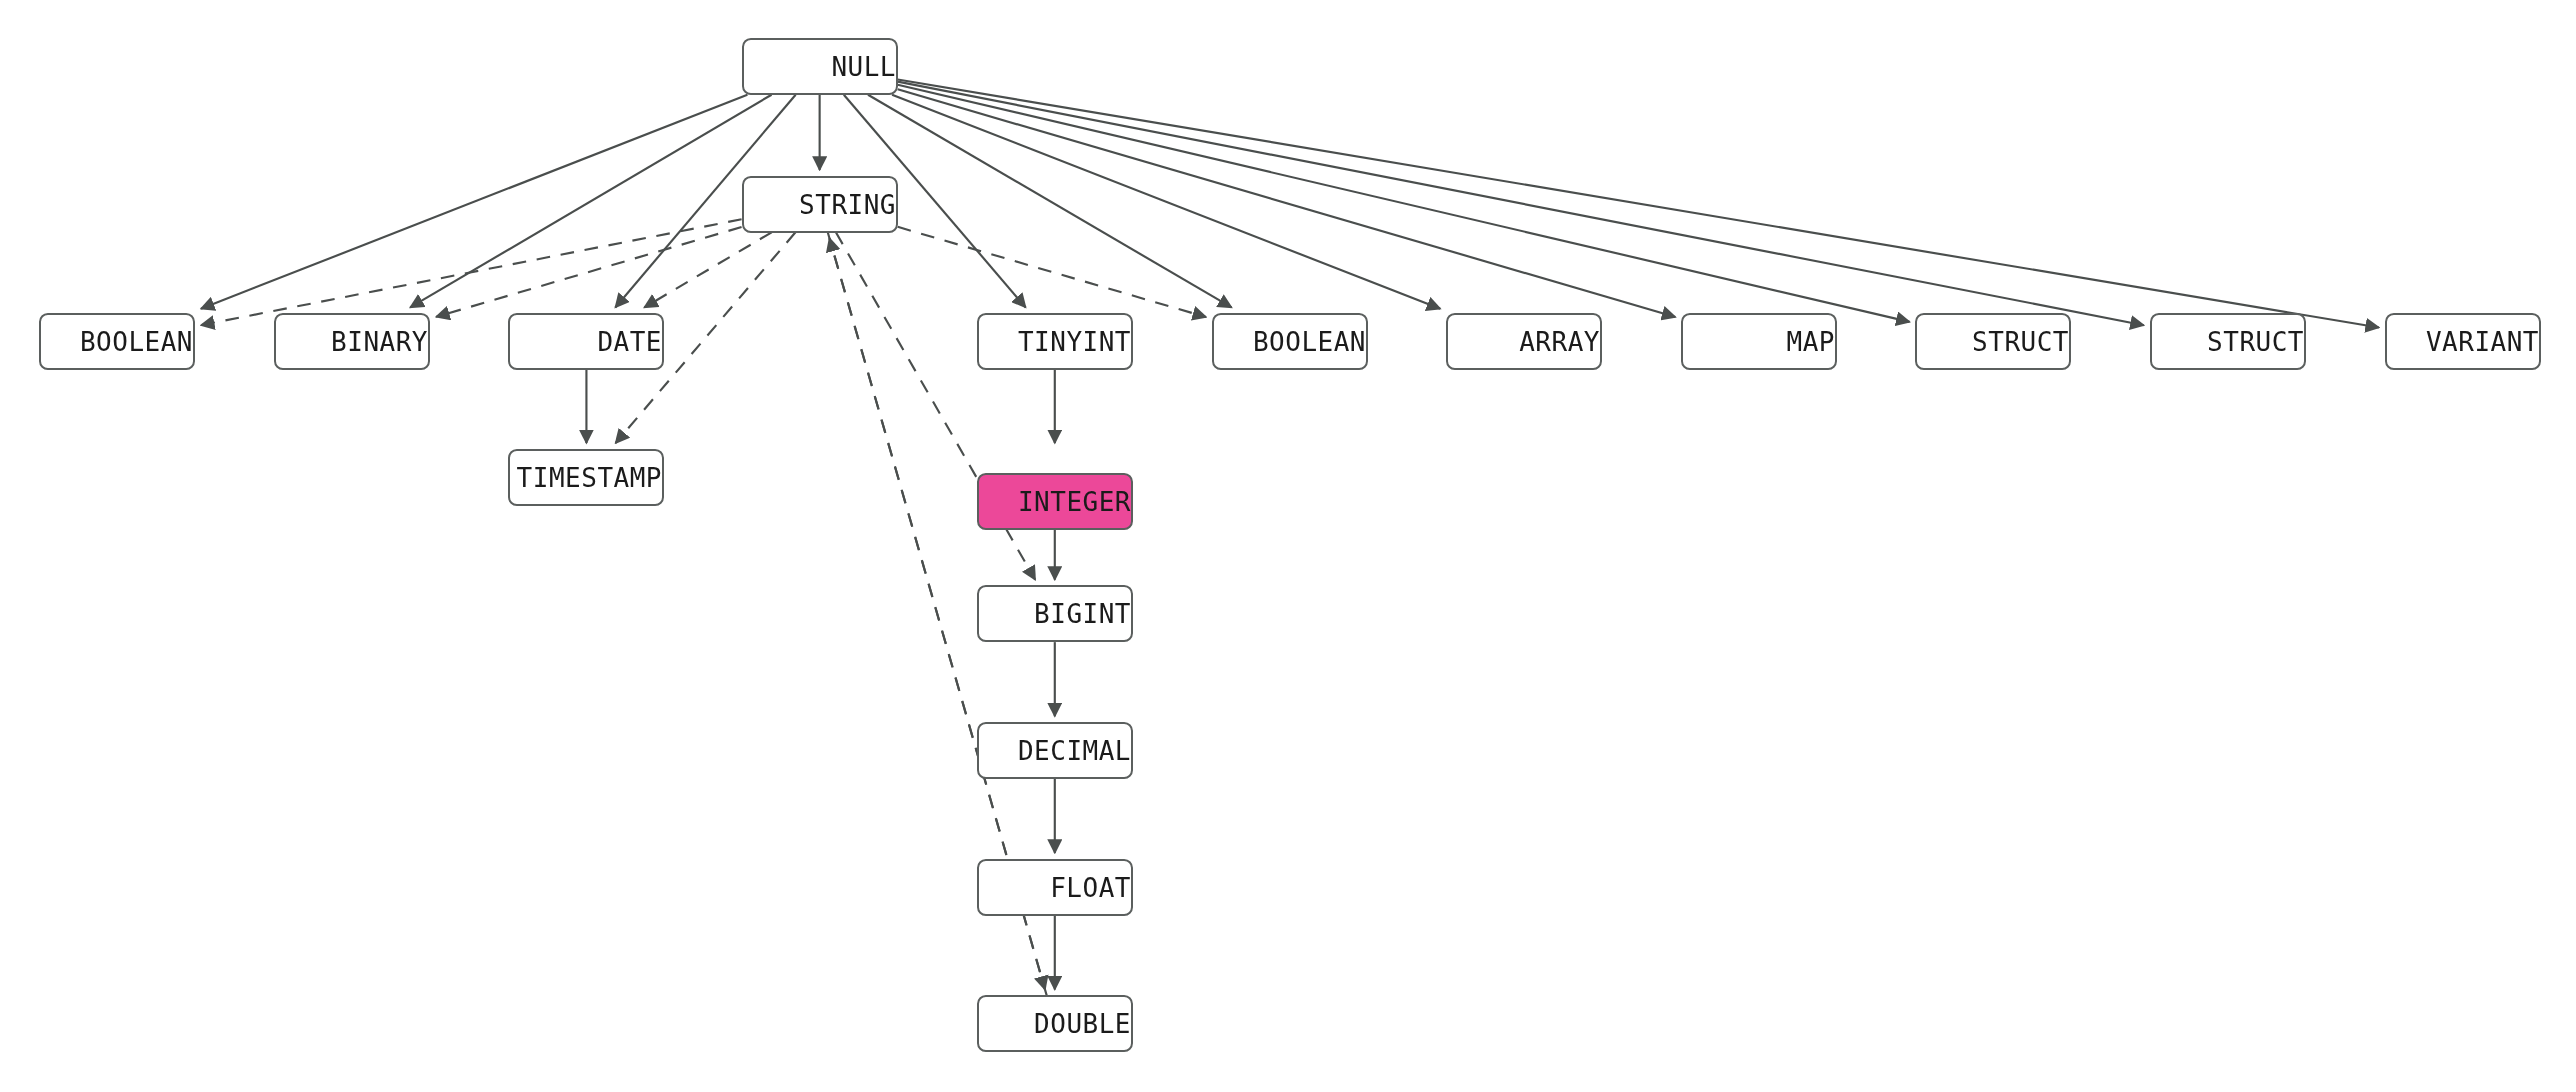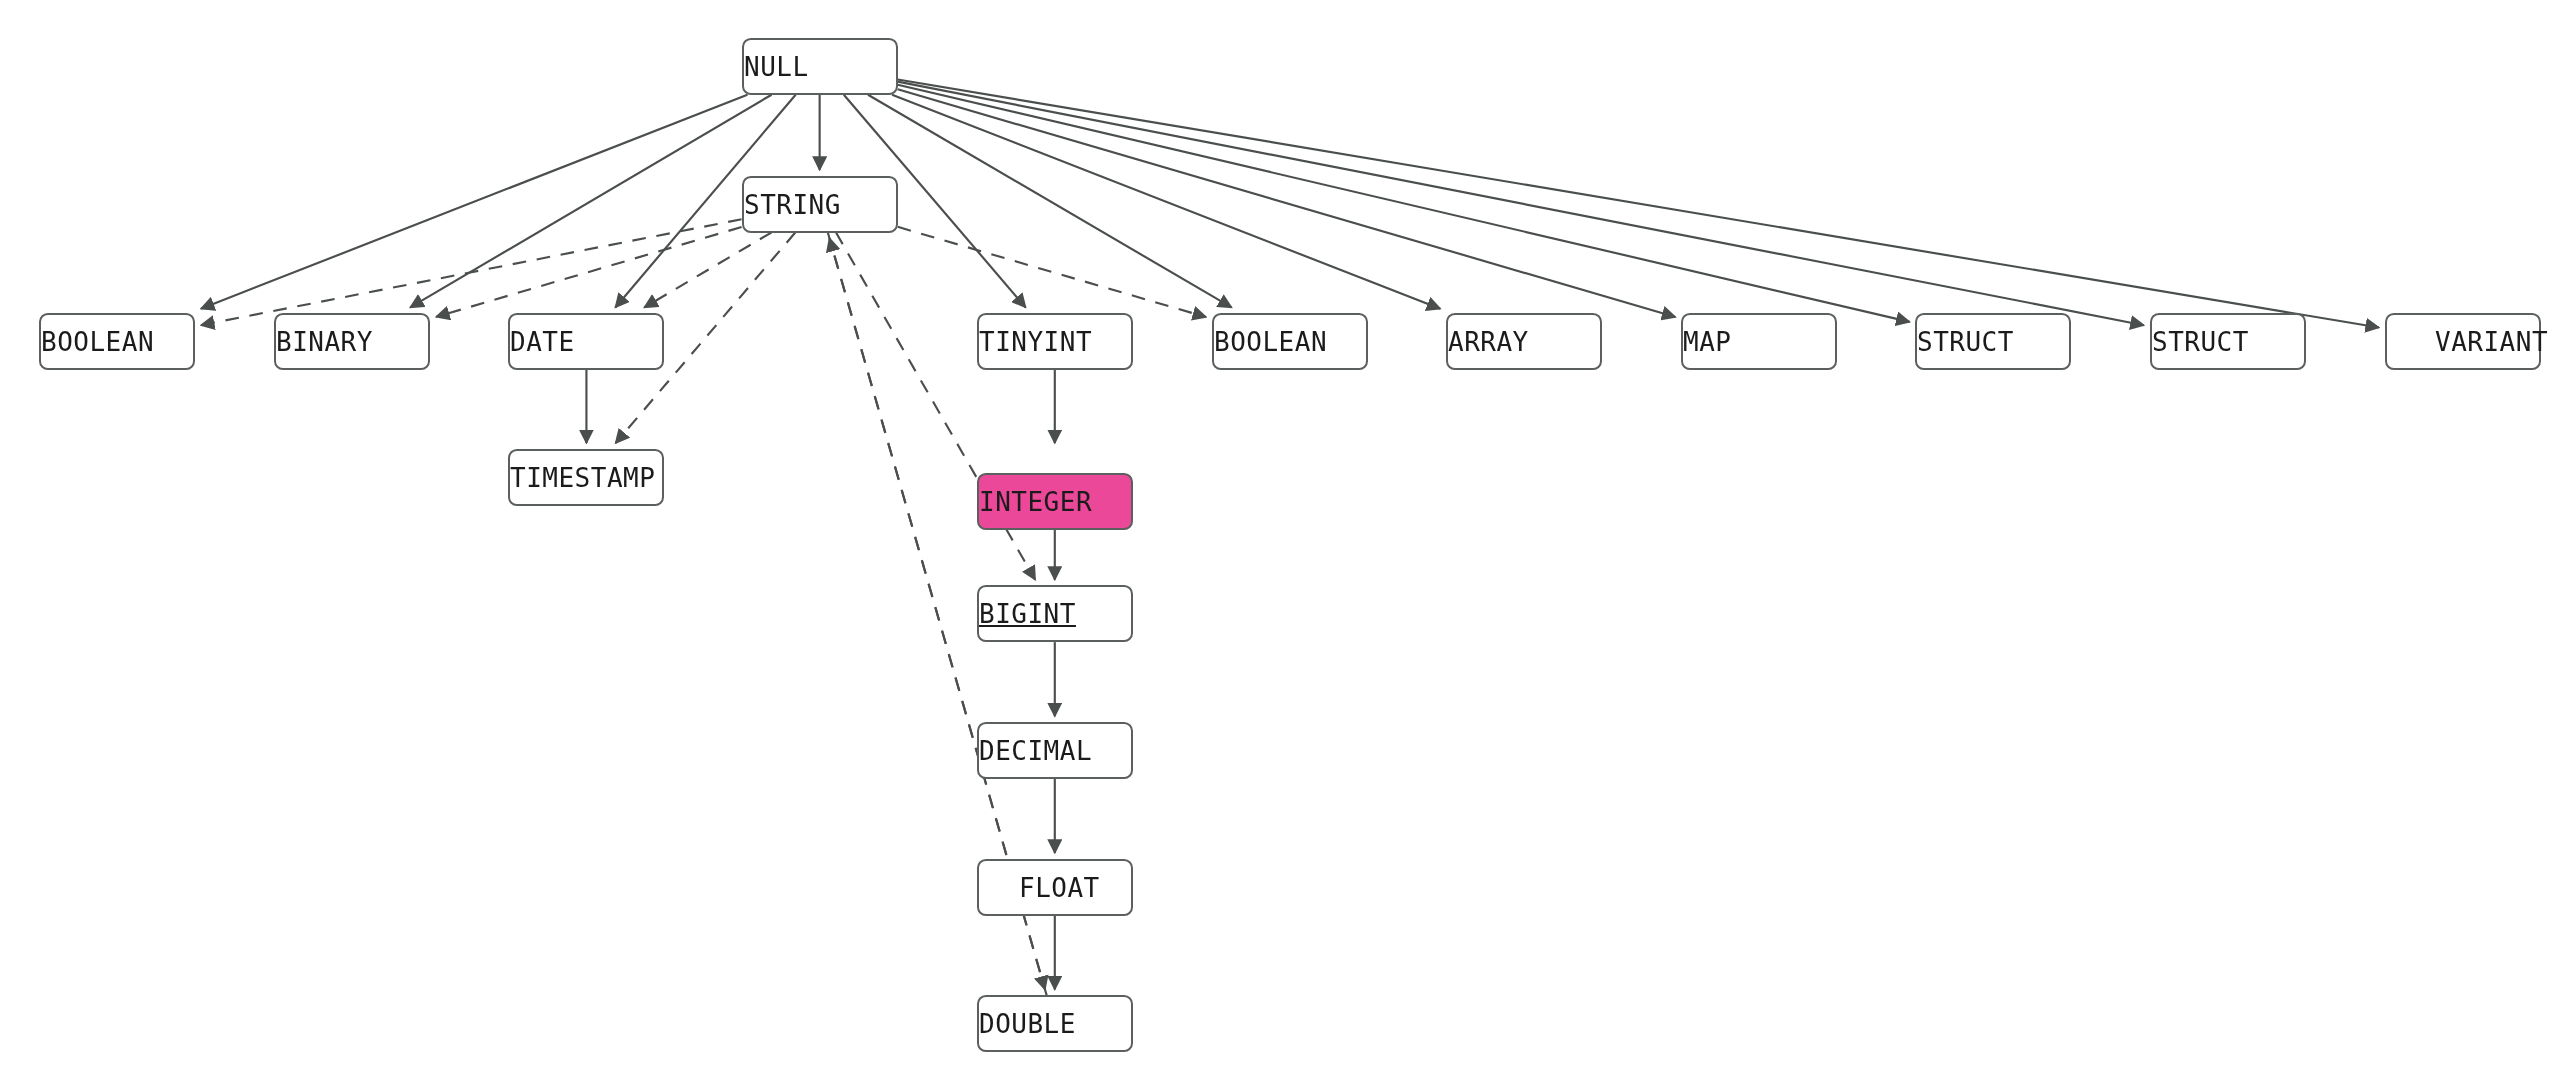--- a/index.html
+++ b/index.html
@@ -34,21 +34,21 @@
     height: 1093px;
   }
   .node {
     position: absolute;
     box-sizing: border-box;
     background: #ffffff;
     border: 2.4px solid #5b5f5e;
     border-radius: 8.8px;
     display: flex;
     align-items: center;
-    justify-content: flex-start;
+    justify-content: flex-end;
     color: #1b1b1b;
     font-family: "DejaVu Sans Mono", monospace;
     font-size: 26px;
     letter-spacing: 0.5px;
     white-space: nowrap;
   }
   .node-label {
     pointer-events: none;
   }
 </style>
@@ -129,21 +129,21 @@
       </div>
       <div class="node" style="left: 2385px; top: 313px; width: 156px; height: 57px; border-color: rgb(91, 95, 94); background: rgb(255, 255, 255); color: rgb(27, 27, 27); padding-left: 48px;">
         <span class="node-label">VARIANT</span>
       </div>
       <div class="node" style="left: 508px; top: 449px; width: 156px; height: 57px; border-color: rgb(91, 95, 94); background: rgb(255, 255, 255); color: rgb(27, 27, 27);">
         <span class="node-label">TIMESTAMP</span>
       </div>
       <div class="node" style="left: 977px; top: 473px; width: 156px; height: 57px; border-color: rgb(91, 95, 94); background: #ec4899; color: rgb(27, 27, 27);">
         <span class="node-label">INTEGER</span>
       </div>
-      <div class="node" style="left: 977px; top: 585px; width: 156px; height: 57px; border-color: rgb(91, 95, 94); background: rgb(255, 255, 255); color: rgb(27, 27, 27); text-decoration: underline;">
+      <div class="node" style="left: 977px; top: 585px; width: 156px; height: 57px; border-color: rgb(91, 95, 94); background: rgb(255, 255, 255); color: rgb(27, 27, 27);">
         <span class="node-label">BIGINT</span>
       </div>
       <div class="node" style="left: 977px; top: 722px; width: 156px; height: 57px; border-color: rgb(91, 95, 94); background: rgb(255, 255, 255); color: rgb(27, 27, 27);">
         <span class="node-label">DECIMAL</span>
       </div>
       <div class="node" style="left: 977px; top: 859px; width: 156px; height: 57px; border-color: rgb(91, 95, 94); background: rgb(255, 255, 255); color: rgb(27, 27, 27); padding-left: 40px;">
         <span class="node-label">FLOAT</span>
       </div>
       <div class="node" style="left: 977px; top: 995px; width: 156px; height: 57px; border-color: rgb(91, 95, 94); background: rgb(255, 255, 255); color: rgb(27, 27, 27);">
         <span class="node-label">DOUBLE</span>

